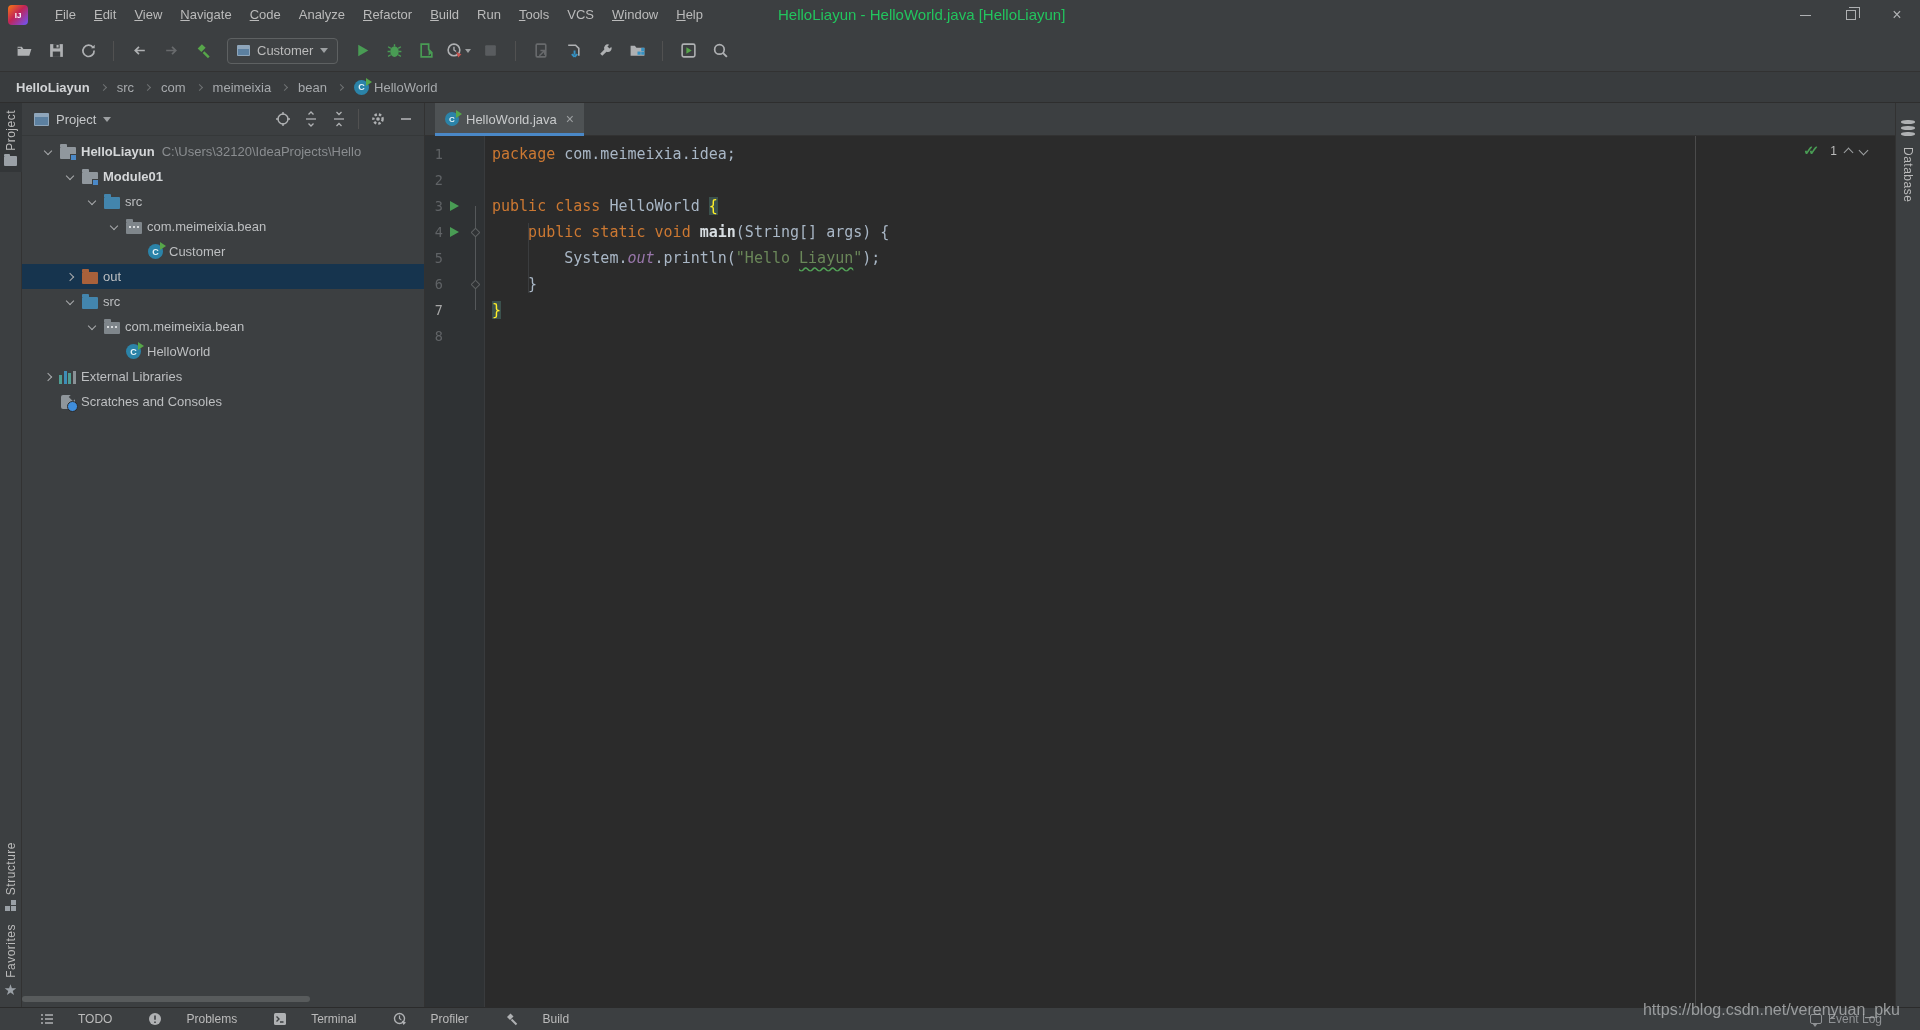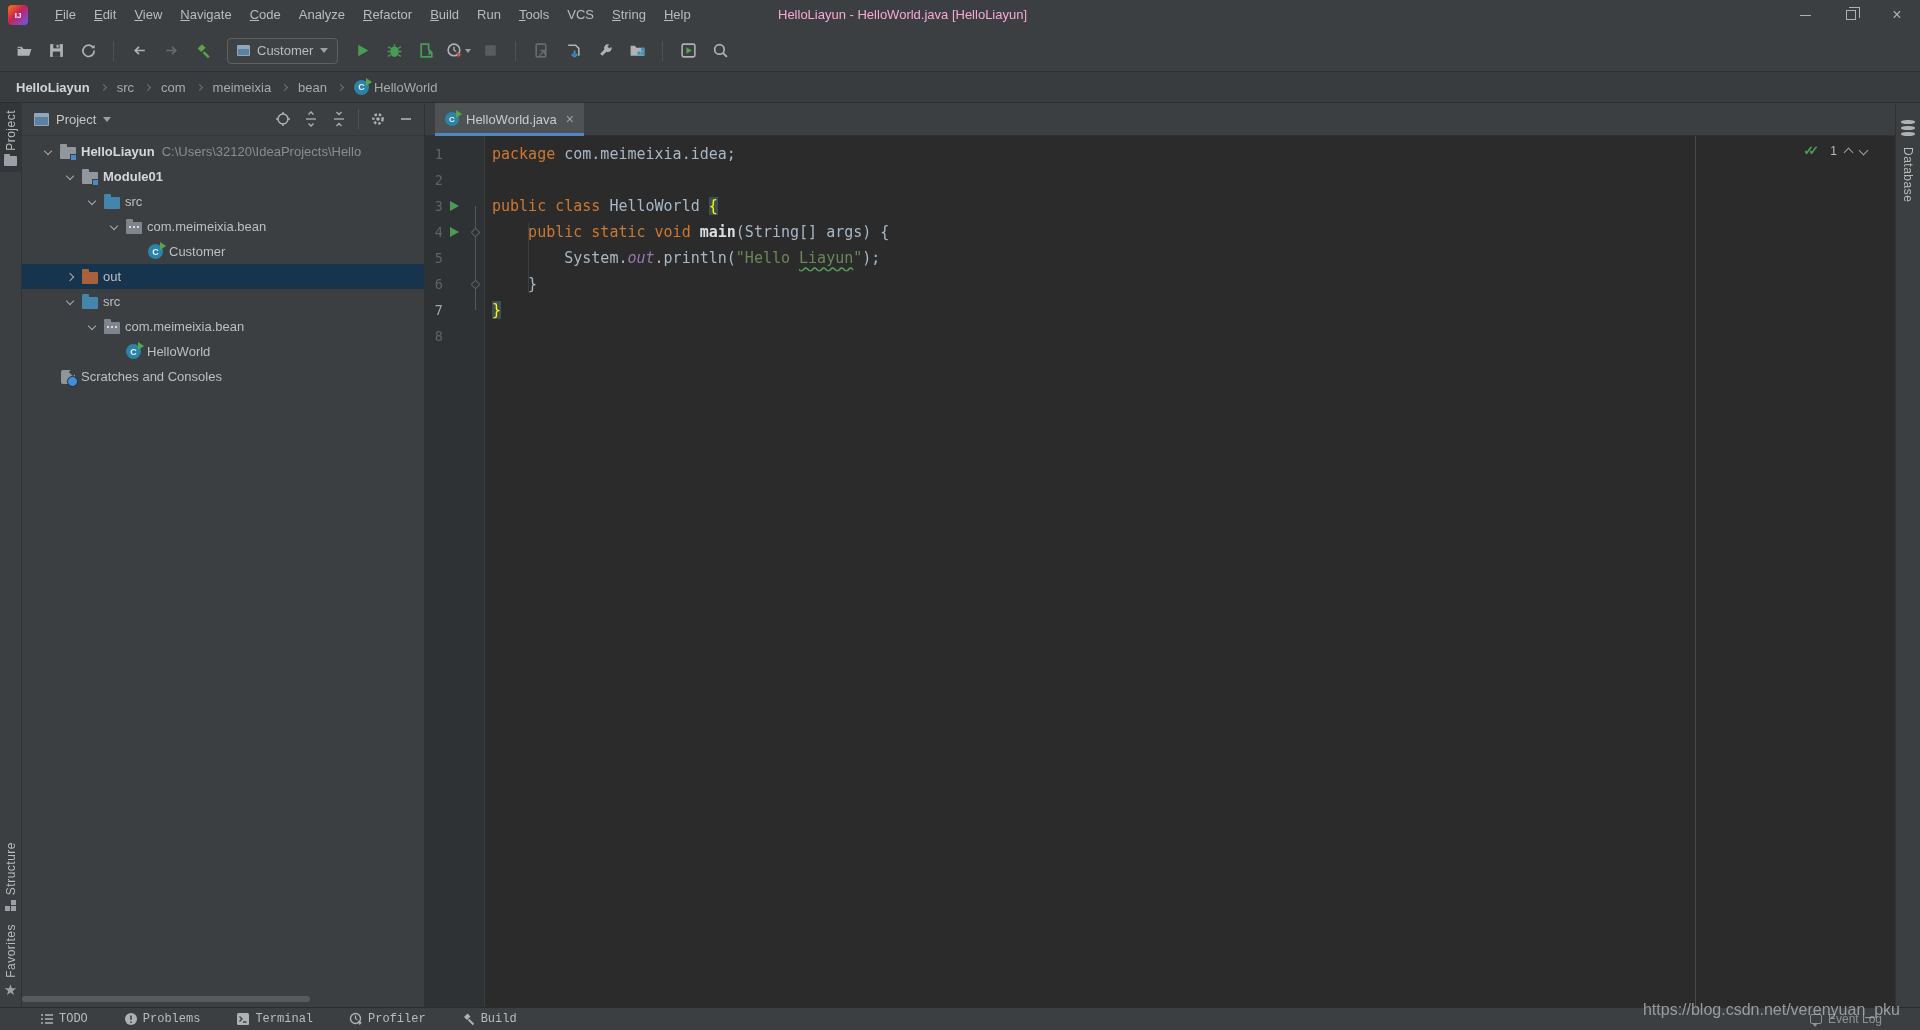--- a/index.html
+++ b/index.html
@@ -8,21 +8,21 @@
   #app { width:1920px; height:1030px; display:flex; flex-direction:column; background:#3c3f41; color:#bbbbbb; }
 
   
   .titlebar { height:30px; display:flex; align-items:center; background:#3c3f41; position:relative; flex:0 0 auto; }
   .logo { width:20px; height:20px; margin-left:8px; border-radius:4px;
     background:linear-gradient(135deg,#f97a12 0%,#c22456 45%,#6b57ff 100%);
     display:flex; align-items:center; justify-content:center; color:#fff; font-size:8px; font-weight:bold; }
   .menus { display:flex; margin-left:18px; }
   .menu { padding:0 9px; font-size:13px; color:#bbbbbb; cursor:default; line-height:30px; }
   .mn::first-letter { text-decoration:underline; }
-  .win-title { position:absolute; left:778px; top:0; line-height:30px; font-size:13px; color:#f9a8d4; }
+  .win-title { position:absolute; left:778px; top:0; line-height:30px; font-size:15px; color:#22c55e; }
   .win-controls { margin-left:auto; display:flex; height:30px; }
   .wc { width:46px; display:flex; align-items:center; justify-content:center; }
   .wc-min { width:11px; height:1px; background:#afb1b3; }
   .wc-rest { width:10px; height:10px; border:1px solid #afb1b3; position:relative; }
   .wc-rest::before { content:""; position:absolute; left:2px; top:-4px; width:10px; height:10px; border:1px solid #afb1b3; border-left:none; border-bottom:none; }
   .wc-close { color:#afb1b3; font-size:16px; line-height:16px; }
 
   
   .toolbar { height:42px; display:flex; align-items:center; padding-left:10px; gap:4px; background:#3c3f41; border-bottom:1px solid #323232; flex:0 0 auto; }
   .tbtn { width:28px; height:26px; display:flex; align-items:center; justify-content:center; border-radius:3px; }
@@ -135,21 +135,21 @@
   .dblcheck { position:relative; width:19px; height:15px; color:#499c54; font-size:13px; font-weight:bold; }
   .dblcheck i { position:absolute; top:0; left:0; font-style:normal; }
   .dblcheck i + i { left:5px; }
   .icount { font-size:12px; color:#bbbbbb; }
   .chev { width:7px; height:7px; border-right:1.6px solid #9da0a2; border-bottom:1.6px solid #9da0a2; }
   .chev.up { transform:rotate(-135deg); margin-top:4px; }
   .chev.dn { transform:rotate(45deg); }
 
   
   .statusbar { height:23px; background:#3c3f41; border-top:1px solid #2b2b2b; display:flex; align-items:center; padding-left:40px; gap:36px; font-size:12px; color:#bbbbbb; flex:0 0 auto; }
-  .sitem { display:flex; align-items:center; gap:5px;font-family:Liberation Mono, monospace; }
+  .sitem { display:flex; align-items:center; gap:24px; }
   .eventlog { margin-left:auto; display:flex; align-items:center; gap:6px; padding-right:38px; color:#8f9295; }
   .bubble { width:12px; height:10px; border:1.4px solid #8f9295; border-radius:2px; position:relative; }
   .bubble::after { content:""; position:absolute; left:1px; bottom:-4px; border-left:3px solid transparent; border-right:3px solid transparent; border-top:4px solid #8f9295; }
 
   .watermark { position:absolute; right:20px; bottom:11px; font-size:16px; color:rgba(185,188,190,.75); z-index:50; pointer-events:none; }
 </style>
 </head>
 <body>
 
 <div id="app">
@@ -161,21 +161,21 @@
       <span class="menu mn">Edit</span>
       <span class="menu mn">View</span>
       <span class="menu mn">Navigate</span>
       <span class="menu mn">Code</span>
       <span class="menu">Analyze</span>
       <span class="menu mn">Refactor</span>
       <span class="menu mn">Build</span>
       <span class="menu">Run</span>
       <span class="menu mn">Tools</span>
       <span class="menu">VCS</span>
-      <span class="menu mn">String</span>
+      <span class="menu mn">Window</span>
       <span class="menu mn">Help</span>
     </div>
     <span class="win-title">HelloLiayun - HelloWorld.java [HelloLiayun]</span>
     <div class="win-controls">
       <div class="wc">
           <i class="wc-min"></i>
         </div>
       <div class="wc">
           <i class="wc-rest"></i>
         </div>
@@ -452,20 +452,34 @@
           <span class="tlabel">com.meimeixia.bean</span>
         </div>
         <div class="trow" style="--d:3">
           <span class="tchev"></span>
           <span class="ticon">
               <span class="classico">C</span>
             </span>
           <span class="tlabel">HelloWorld</span>
         </div>
         <div class="trow" style="--d:0">
+          <span class="tchev right">
+              <i></i>
+            </span>
+          <span class="ticon">
+              <span class="extlib">
+                <i></i>
+                <i></i>
+                <i></i>
+                <i></i>
+              </span>
+            </span>
+          <span class="tlabel">External Libraries</span>
+        </div>
+        <div class="trow" style="--d:0">
           <span class="tchev"></span>
           <span class="ticon">
               <i class="scratch"></i>
             </span>
           <span class="tlabel">Scratches and Consoles</span>
         </div>
       </div>
       <div class="pp-scroll"></div>
     </div>
 

